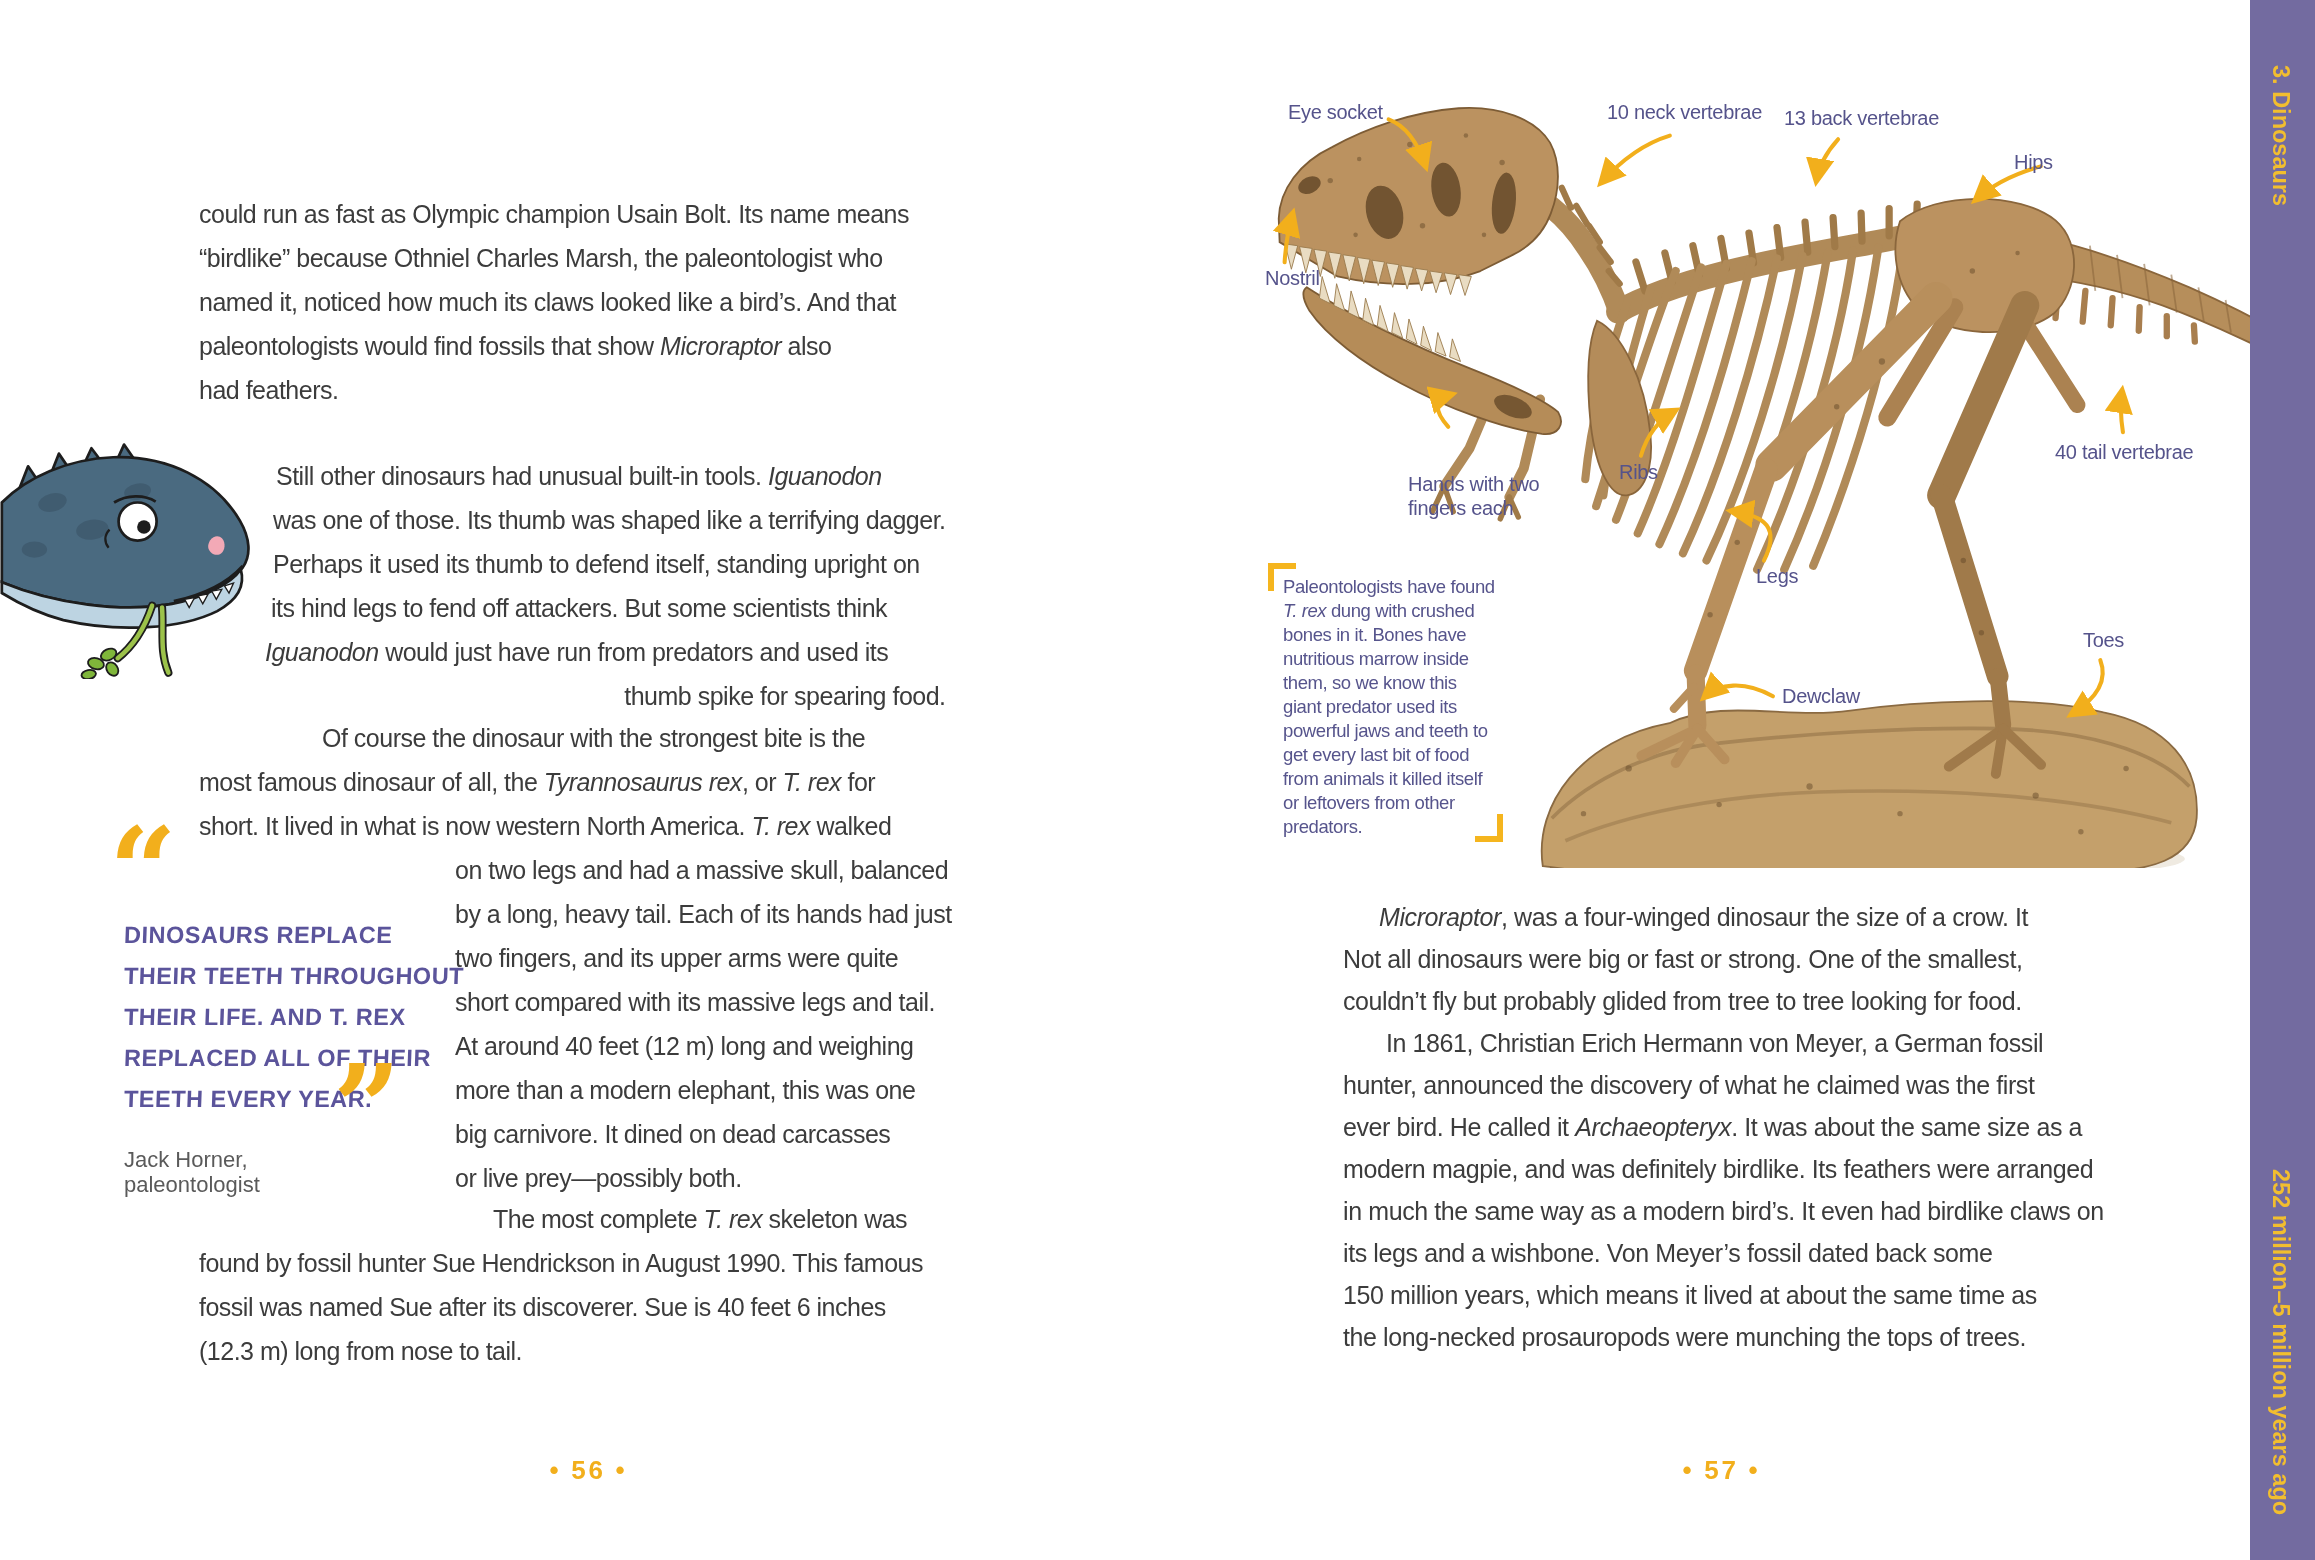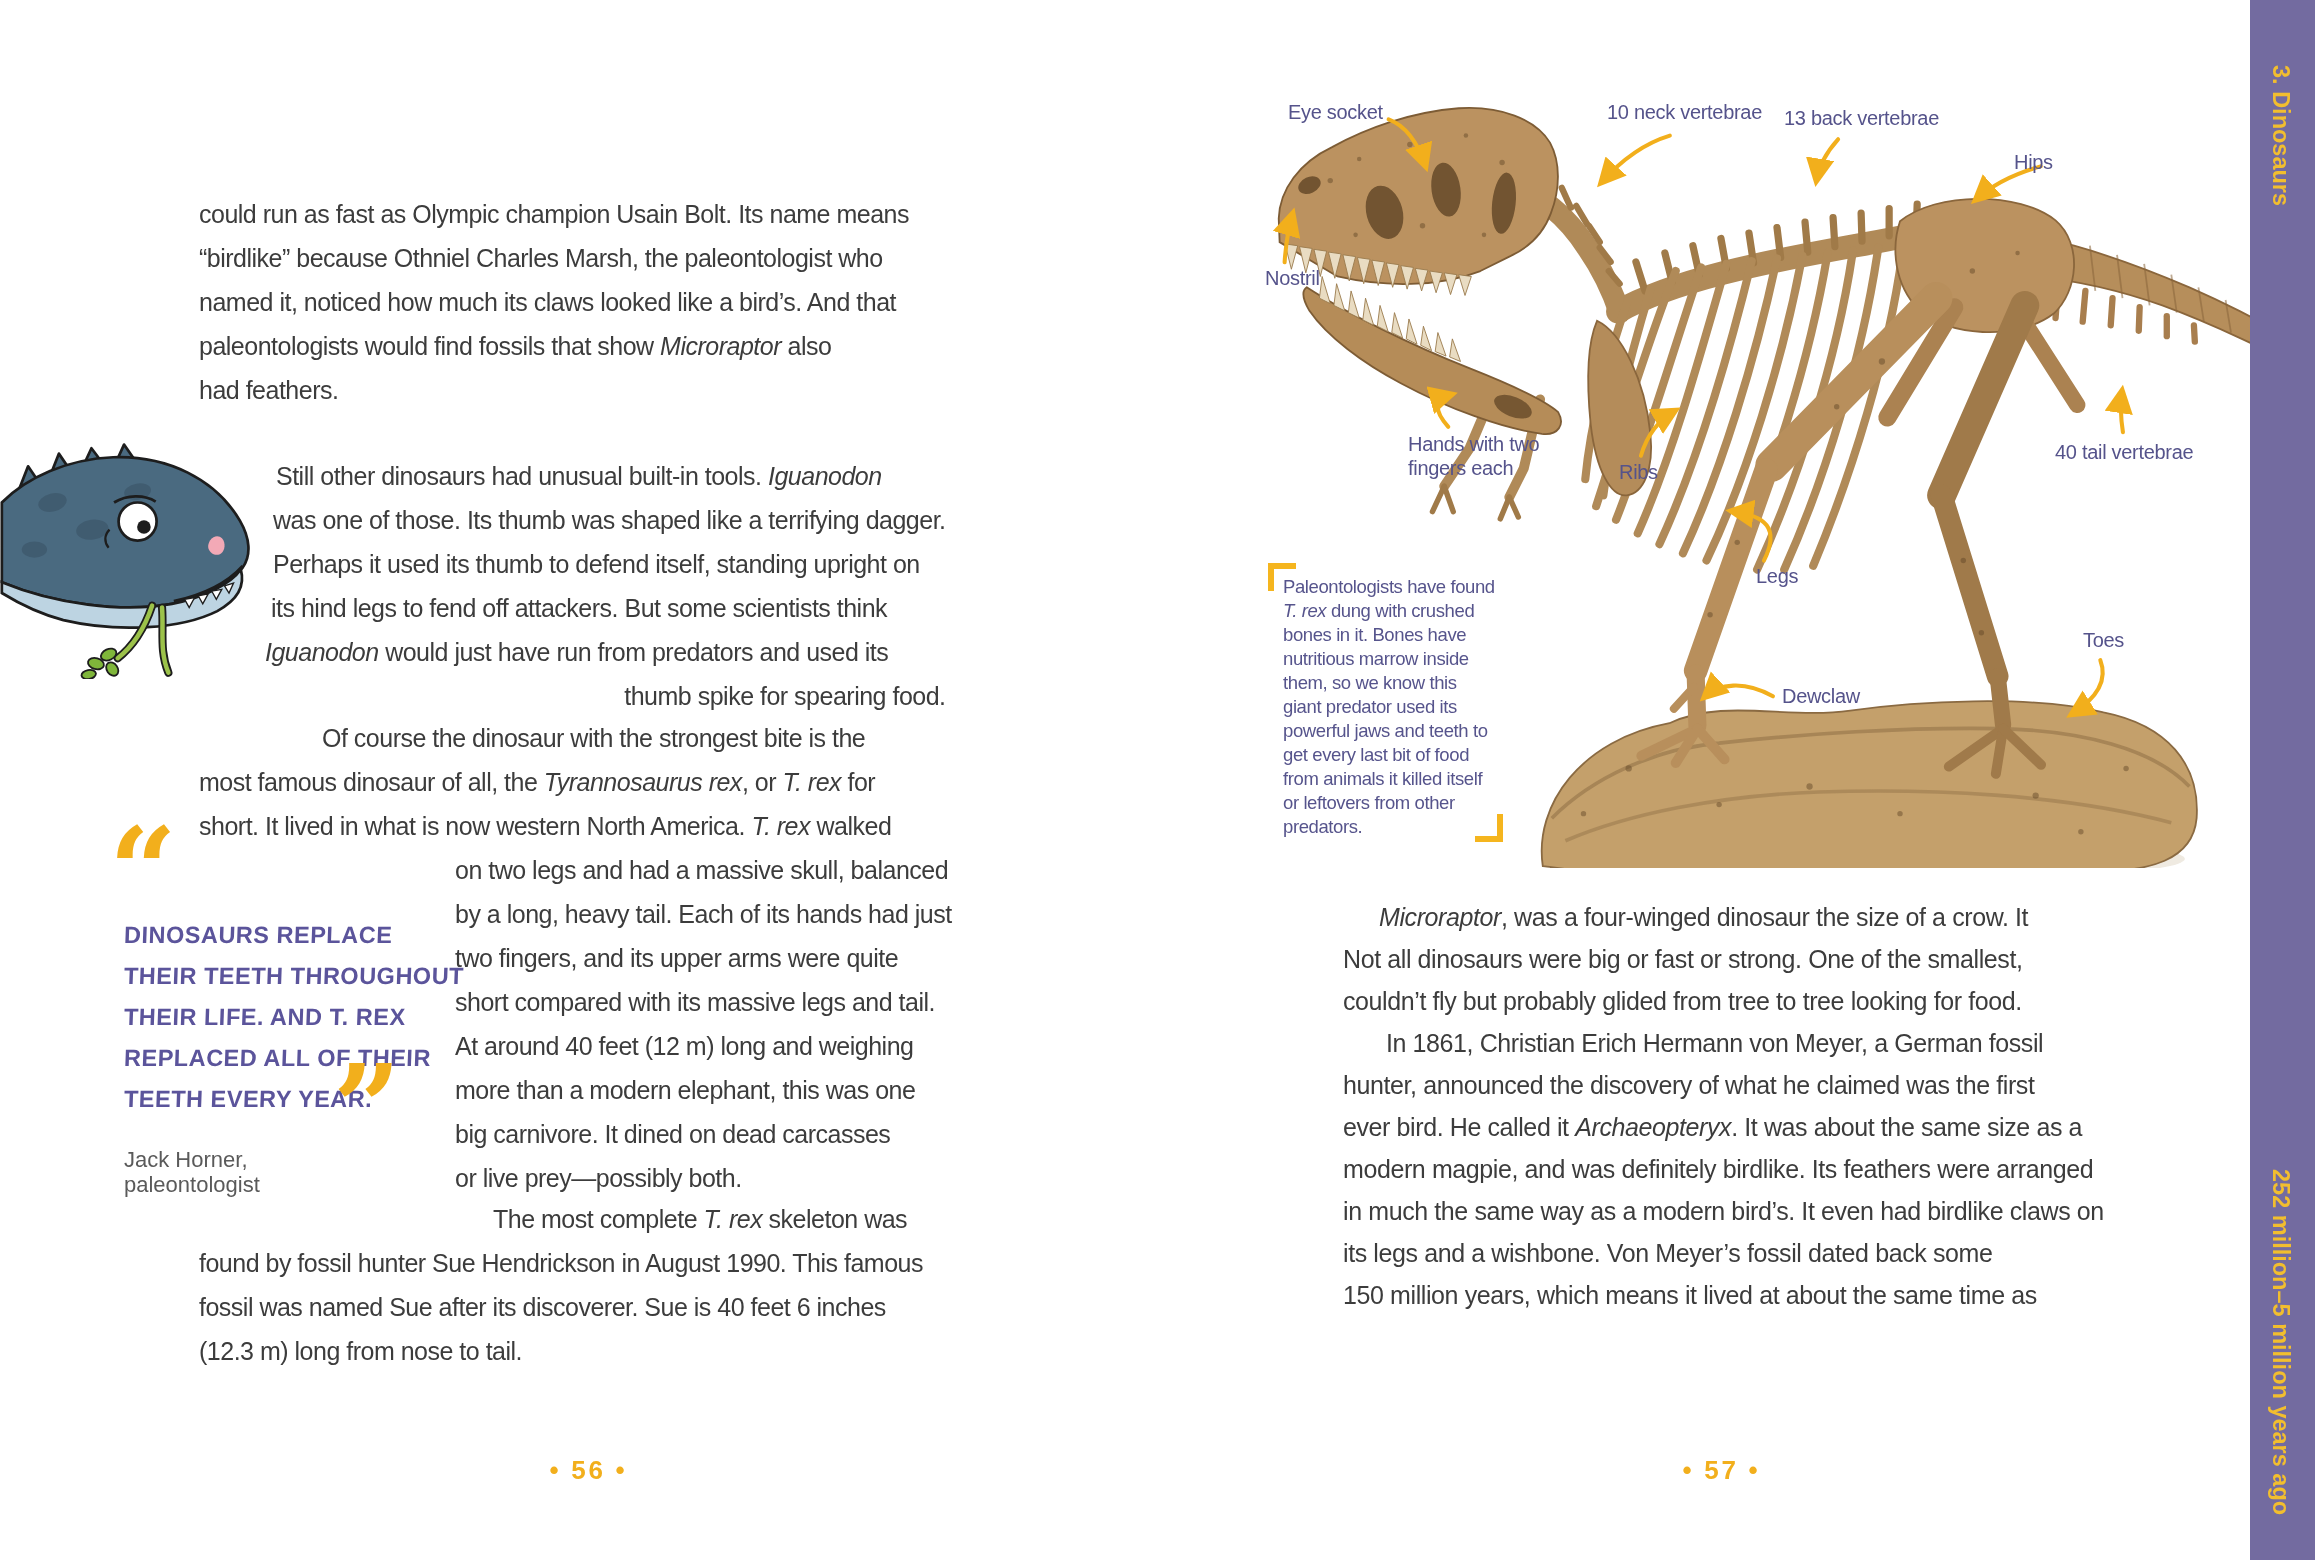--- a/index.html
+++ b/index.html
@@ -22,21 +22,21 @@
   #blkL5 .tline:nth-child(1){margin-left:294px;}
   #blkR .tline:nth-child(1){margin-left:36px;}
   #blkR .tline:nth-child(4){margin-left:43px;}
   
   .quote-mark{font-family:"DejaVu Serif",serif;font-weight:bold;color:#F2AF1C;font-size:118px;line-height:1;}
   #quote-lines .tline{height:41px;line-height:41px;white-space:nowrap;
         font-weight:bold;font-size:23.5px;color:#5B549B;letter-spacing:0.5px;transform:skewX(-2deg);}
   #quote-attr .tline{height:25px;line-height:25px;font-size:22px;color:#5a5a5a;white-space:nowrap;}
   
   .dlabel{font-size:20px;letter-spacing:-0.3px;color:#55538B;line-height:24.4px;white-space:nowrap;}
-  .dlabel.wrap{white-space:normal;width:154px;}
+  .dlabel.wrap{white-space:normal;width:154px;margin-top:40px;}
   
   #note .tline{height:24px;line-height:24px;font-size:18.5px;letter-spacing:-0.4px;
         color:#56548C;white-space:nowrap;}
   .bracket{width:22px;height:22px;}
   .bracket.tl{border-left:6.3px solid #F5B51E;border-top:6.3px solid #F5B51E;}
   .bracket.br{border-right:6.3px solid #F5B51E;border-bottom:6.3px solid #F5B51E;}
   
   .pagenum{font-size:26px;font-weight:bold;color:#F2AF1C;letter-spacing:2.7px;text-align:center;width:181px;}
   
   #edge-bar{position:absolute;right:0;top:0;width:66px;height:1560px;background:#736BA0;}
@@ -402,20 +402,21 @@
         <div class="tline"><span class="it">Microraptor</span><span>, was a four-winged dinosaur the size of a crow. It</span></div>
         <div class="tline"><span>Not all dinosaurs were big or fast or strong. One of the smallest,</span></div>
         <div class="tline"><span>couldn’t fly but probably glided from tree to tree looking for food.</span></div>
         <div class="tline"><span>In 1861, Christian Erich Hermann von Meyer, a German fossil</span></div>
         <div class="tline"><span>hunter, announced the discovery of what he claimed was the first</span></div>
         <div class="tline"><span>ever bird. He called it </span><span class="it">Archaeopteryx</span><span>. It was about the same size as a</span></div>
         <div class="tline"><span>modern magpie, and was definitely birdlike. Its feathers were arranged</span></div>
         <div class="tline"><span>in much the same way as a modern bird’s. It even had birdlike claws on</span></div>
         <div class="tline"><span>its legs and a wishbone. Von Meyer’s fossil dated back some</span></div>
         <div class="tline"><span>150 million years, which means it lived at about the same time as</span></div>
+        <div class="tline"><span>the long-necked prosauropods were munching the tops of trees.</span></div>
       </div>
 
     <div class="abs pagenum" style="left:1631px;top:1455px">• 57 •</div>
   </div>
 
   <div id="edge-bar">
     <div id="bar-chapter" class="bar-text">3. Dinosaurs</div>
     <div id="bar-timeline" class="bar-text">252 million–5 million years ago</div>
   </div>
 

